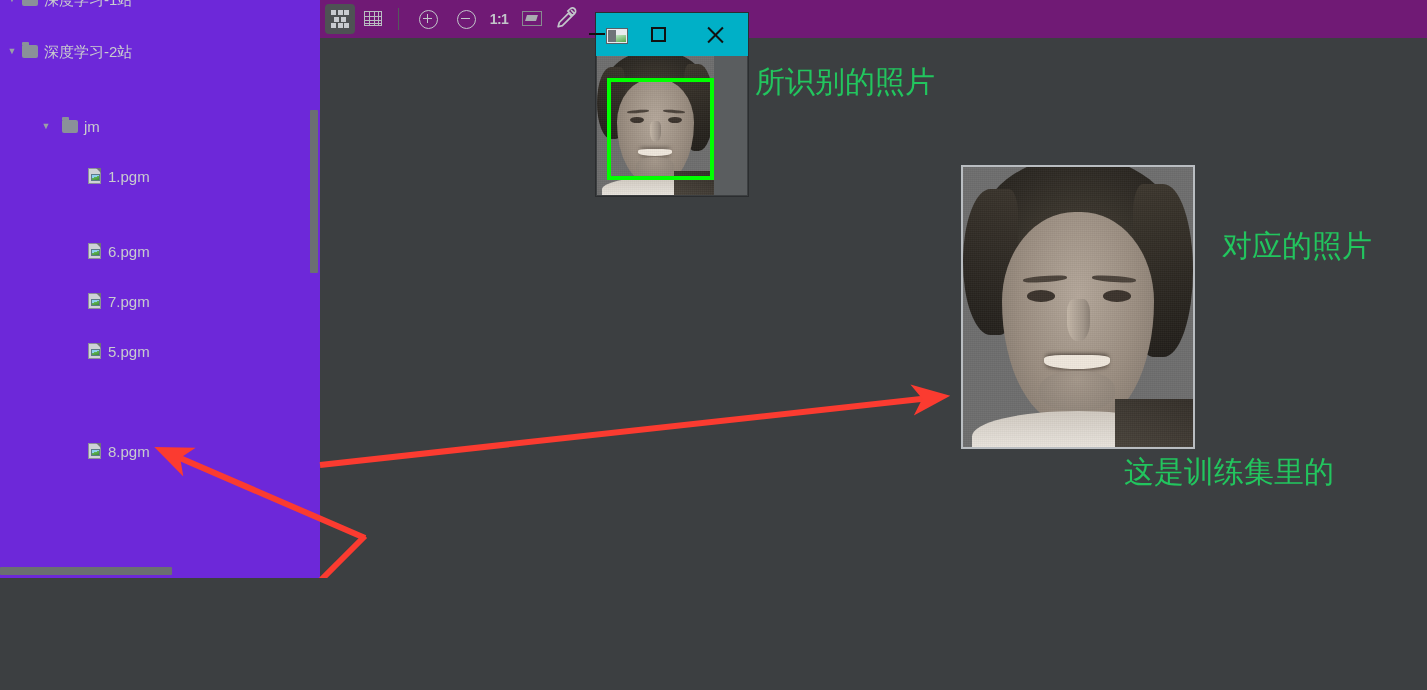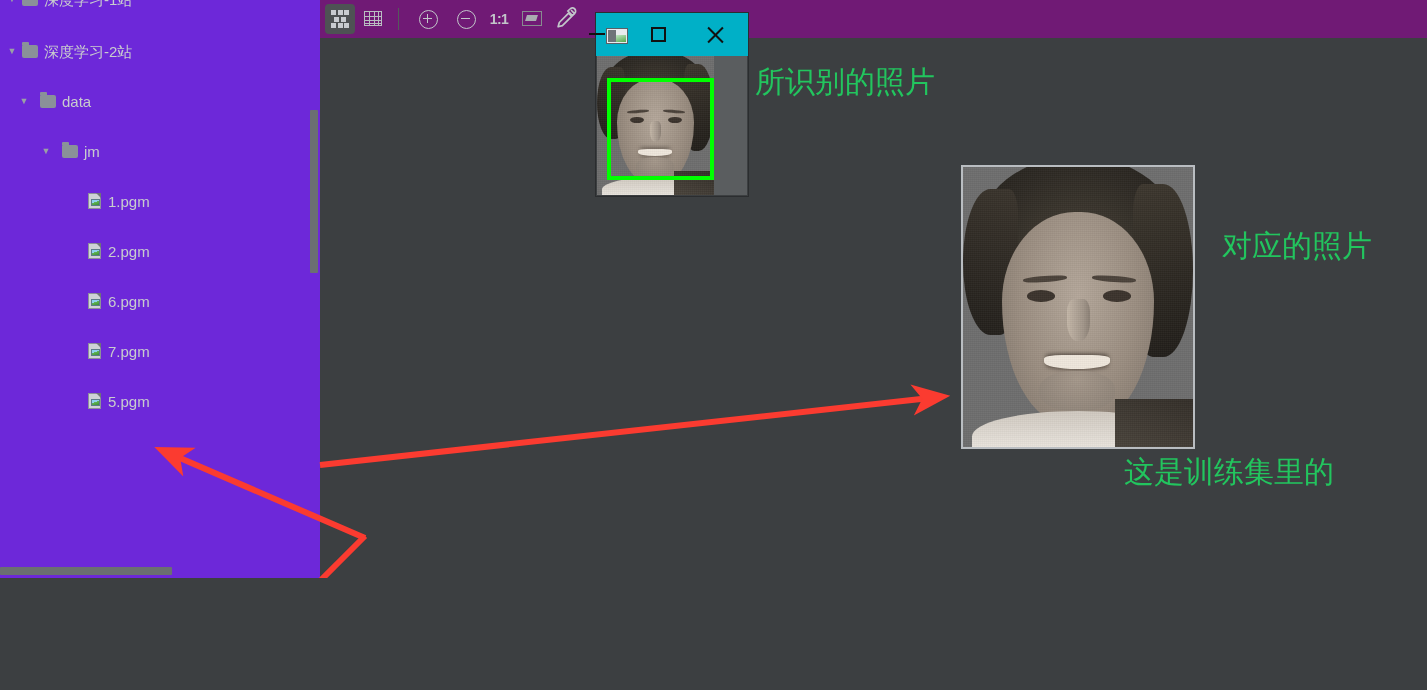--- a/index.html
+++ b/index.html
@@ -294,51 +294,46 @@
     <span class="folder-ico" style="left:22px"></span>
     <span class="tree-label" style="left:44px">深度学习-1站</span>
   </div>
 
   <div class="tree-row" style="top:14px">
     <span class="arrow open" style="left:6px"></span>
     <span class="folder-ico" style="left:22px"></span>
     <span class="tree-label" style="left:44px">深度学习-2站</span>
   </div>
 
-  <div class="tree-row" style="top:39px">
-    <span class="arrow open" style="left:18px"></span>
-    <span class="folder-ico" style="left:40px"></span>
-    <span class="tree-label" style="left:62px">data</span>
-  </div>
 
   <div class="tree-row" style="top:64px">
     <span class="arrow open" style="left:40px"></span>
     <span class="folder-ico" style="left:62px"></span>
     <span class="tree-label" style="left:84px">jm</span>
   </div>
 
   <div class="tree-row" style="top:89px">
     <span class="file-ico" style="left:88px"></span>
     <span class="tree-label" style="left:108px">1.pgm</span>
   </div>
-  <div class="tree-row" style="top:114px">
-    <span class="file-ico" style="left:88px"></span>
-    <span class="tree-label" style="left:108px">2.pgm</span>
-  </div>
   <div class="tree-row" style="top:139px">
     <span class="file-ico" style="left:88px"></span>
     <span class="tree-label" style="left:108px">6.pgm</span>
   </div>
   <div class="tree-row" style="top:164px">
     <span class="file-ico" style="left:88px"></span>
     <span class="tree-label" style="left:108px">7.pgm</span>
   </div>
   <div class="tree-row" style="top:189px">
     <span class="file-ico" style="left:88px"></span>
     <span class="tree-label" style="left:108px">5.pgm</span>
+  </div>
+  <div class="tree-row" style="top:264px">
+    <span class="file-ico" style="left:88px"></span>
+    <span class="tree-label" style="left:108px">8.pgm</span>
   </div>
 
   <div class="abs" id="tree-vscroll"></div>
   <div class="abs" id="tree-hscroll"></div>
 </div>
 
 <div class="abs" id="popup">
   <div id="popup-titlebar">
     <div id="popup-ico">
         <i></i>

